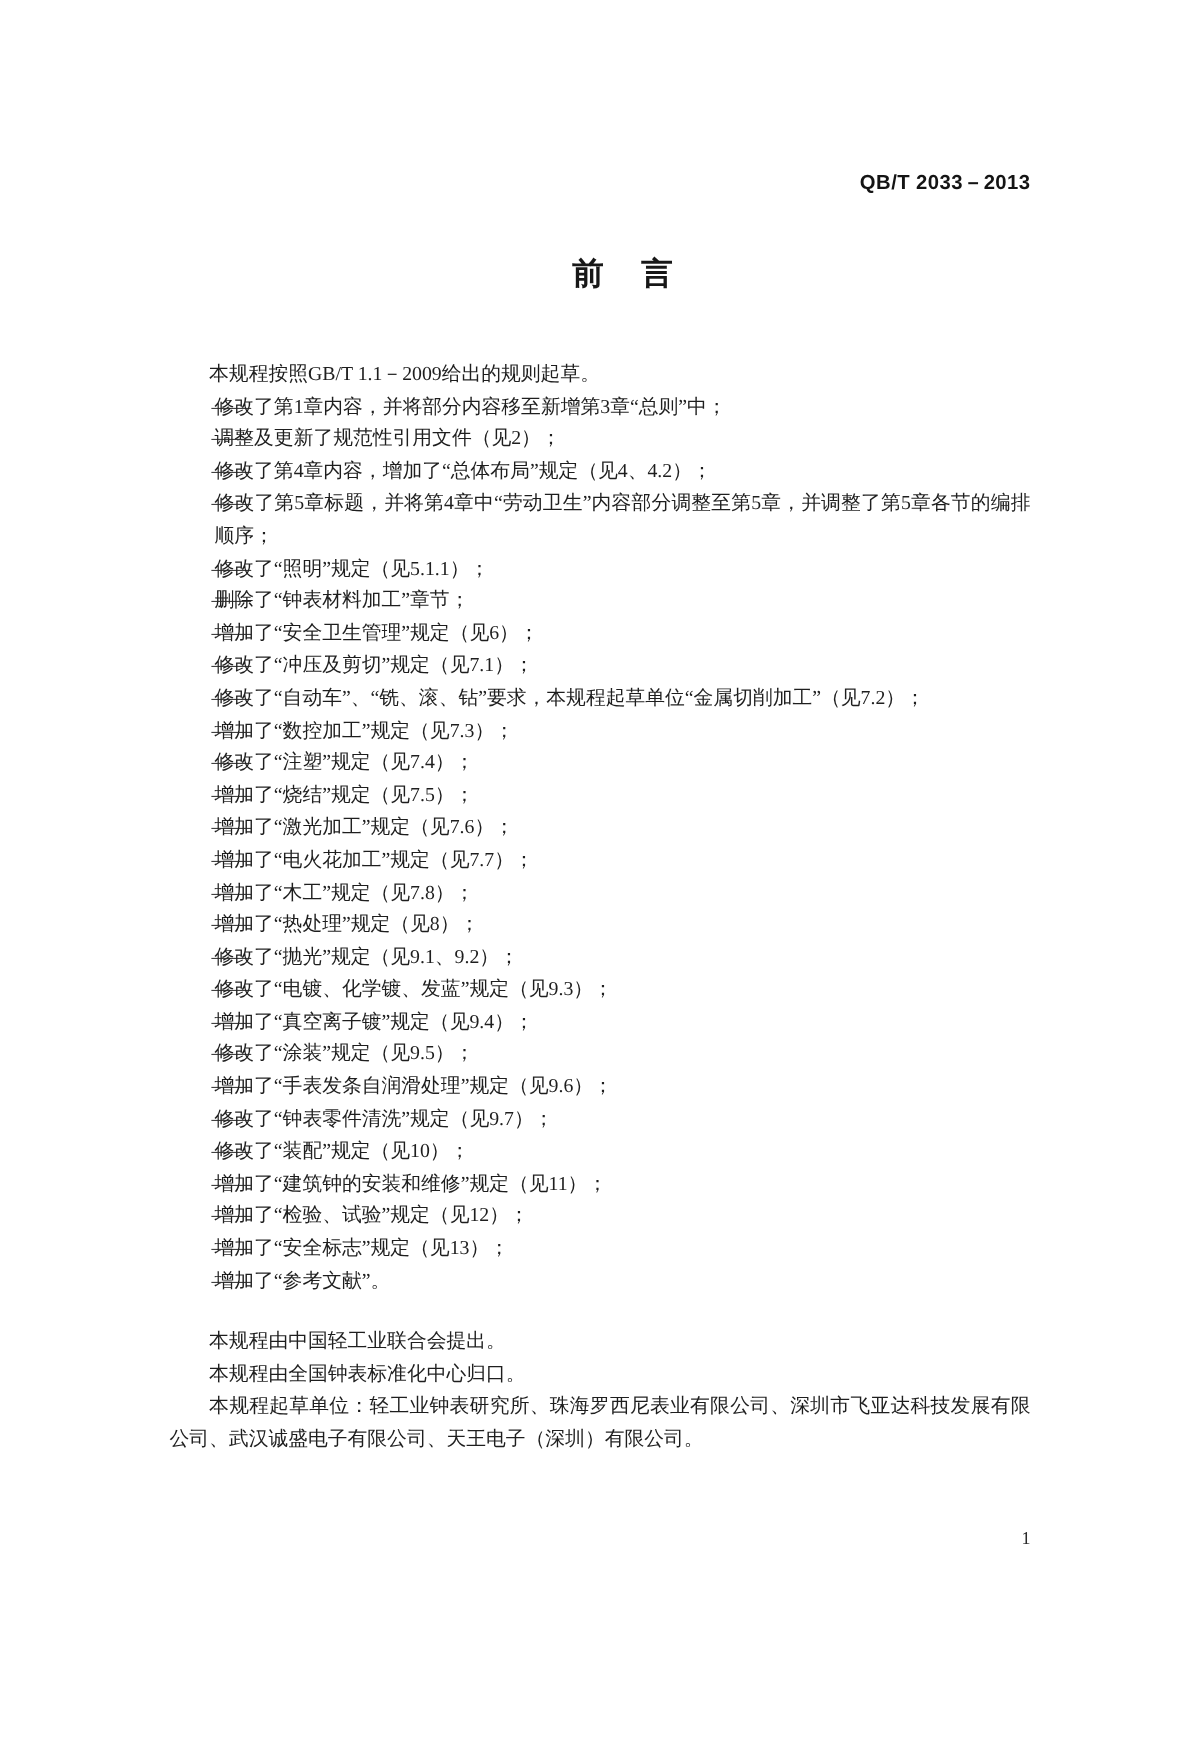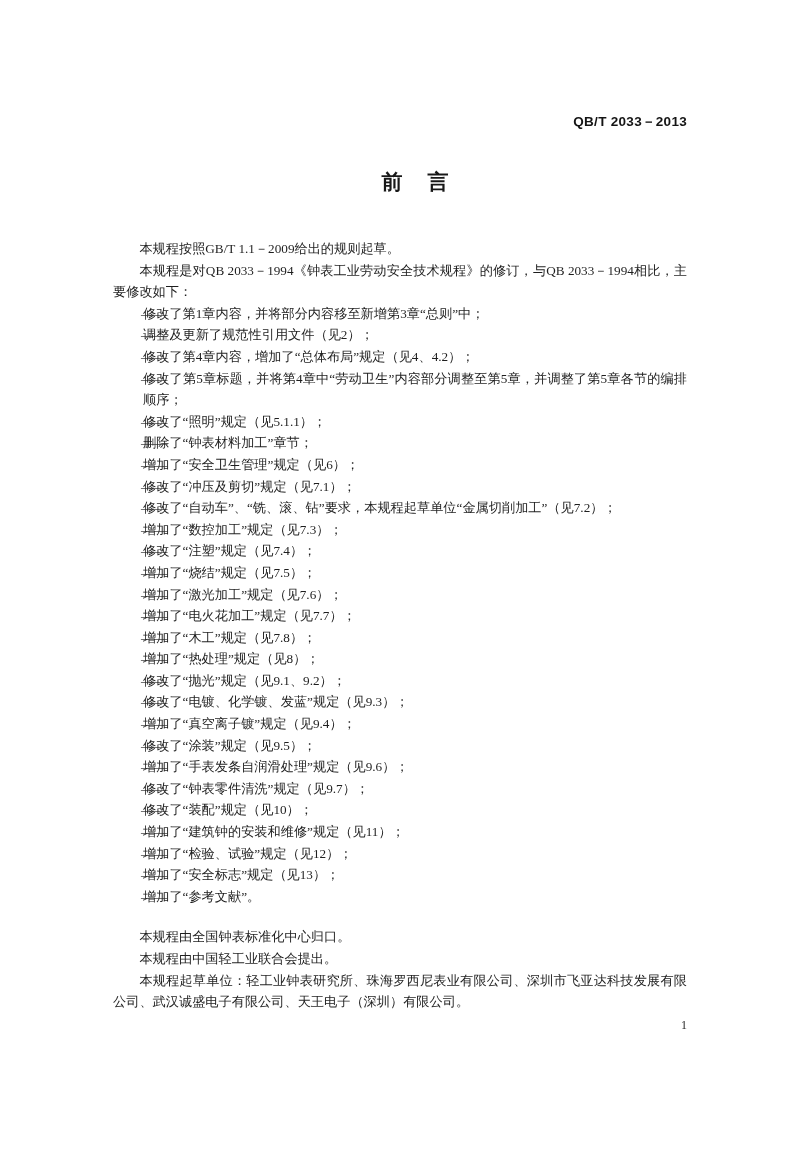--- a/index.html
+++ b/index.html
@@ -136,21 +136,20 @@
 <div class="page">
 
   <div class="std-header">QB/T 2033－2013</div>
 
   <div class="doc-title">前　言</div>
 
   <div class="body-block">
 
     <p class="para">本规程按照GB/T 1.1－2009给出的规则起草。</p>
 
-    <p class="para">本规程是对QB 2033－1994《钟表工业劳动安全技术规程》的修订，与QB 2033－1994相比，主要修改如下：</p>
 
     <ul class="change-list">
       <li>
         <span class="dash">——</span>
         <span class="item-text">修改了第1章内容，并将部分内容移至新增第3章“总则”中；</span>
       </li>
       <li>
         <span class="dash">——</span>
         <span class="item-text">调整及更新了规范性引用文件（见2）；</span>
       </li>
@@ -252,22 +251,22 @@
       </li>
       <li>
         <span class="dash">——</span>
         <span class="item-text">增加了“参考文献”。</span>
       </li>
     </ul>
 
     <div class="spacer-block"></div>
 
     <div class="closing">
+      <p>本规程由中国轻工业联合会提出。</p>
       <p>本规程由全国钟表标准化中心归口。</p>
-      <p>本规程由中国轻工业联合会提出。</p>
       <p class="no-indent-wrap">本规程起草单位：轻工业钟表研究所、珠海罗西尼表业有限公司、深圳市飞亚达科技发展有限公司、武汉诚盛电子有限公司、天王电子（深圳）有限公司。</p>
     </div>
 
   </div>
 
   <div class="page-number">1</div>
 
 
 </div>
 

